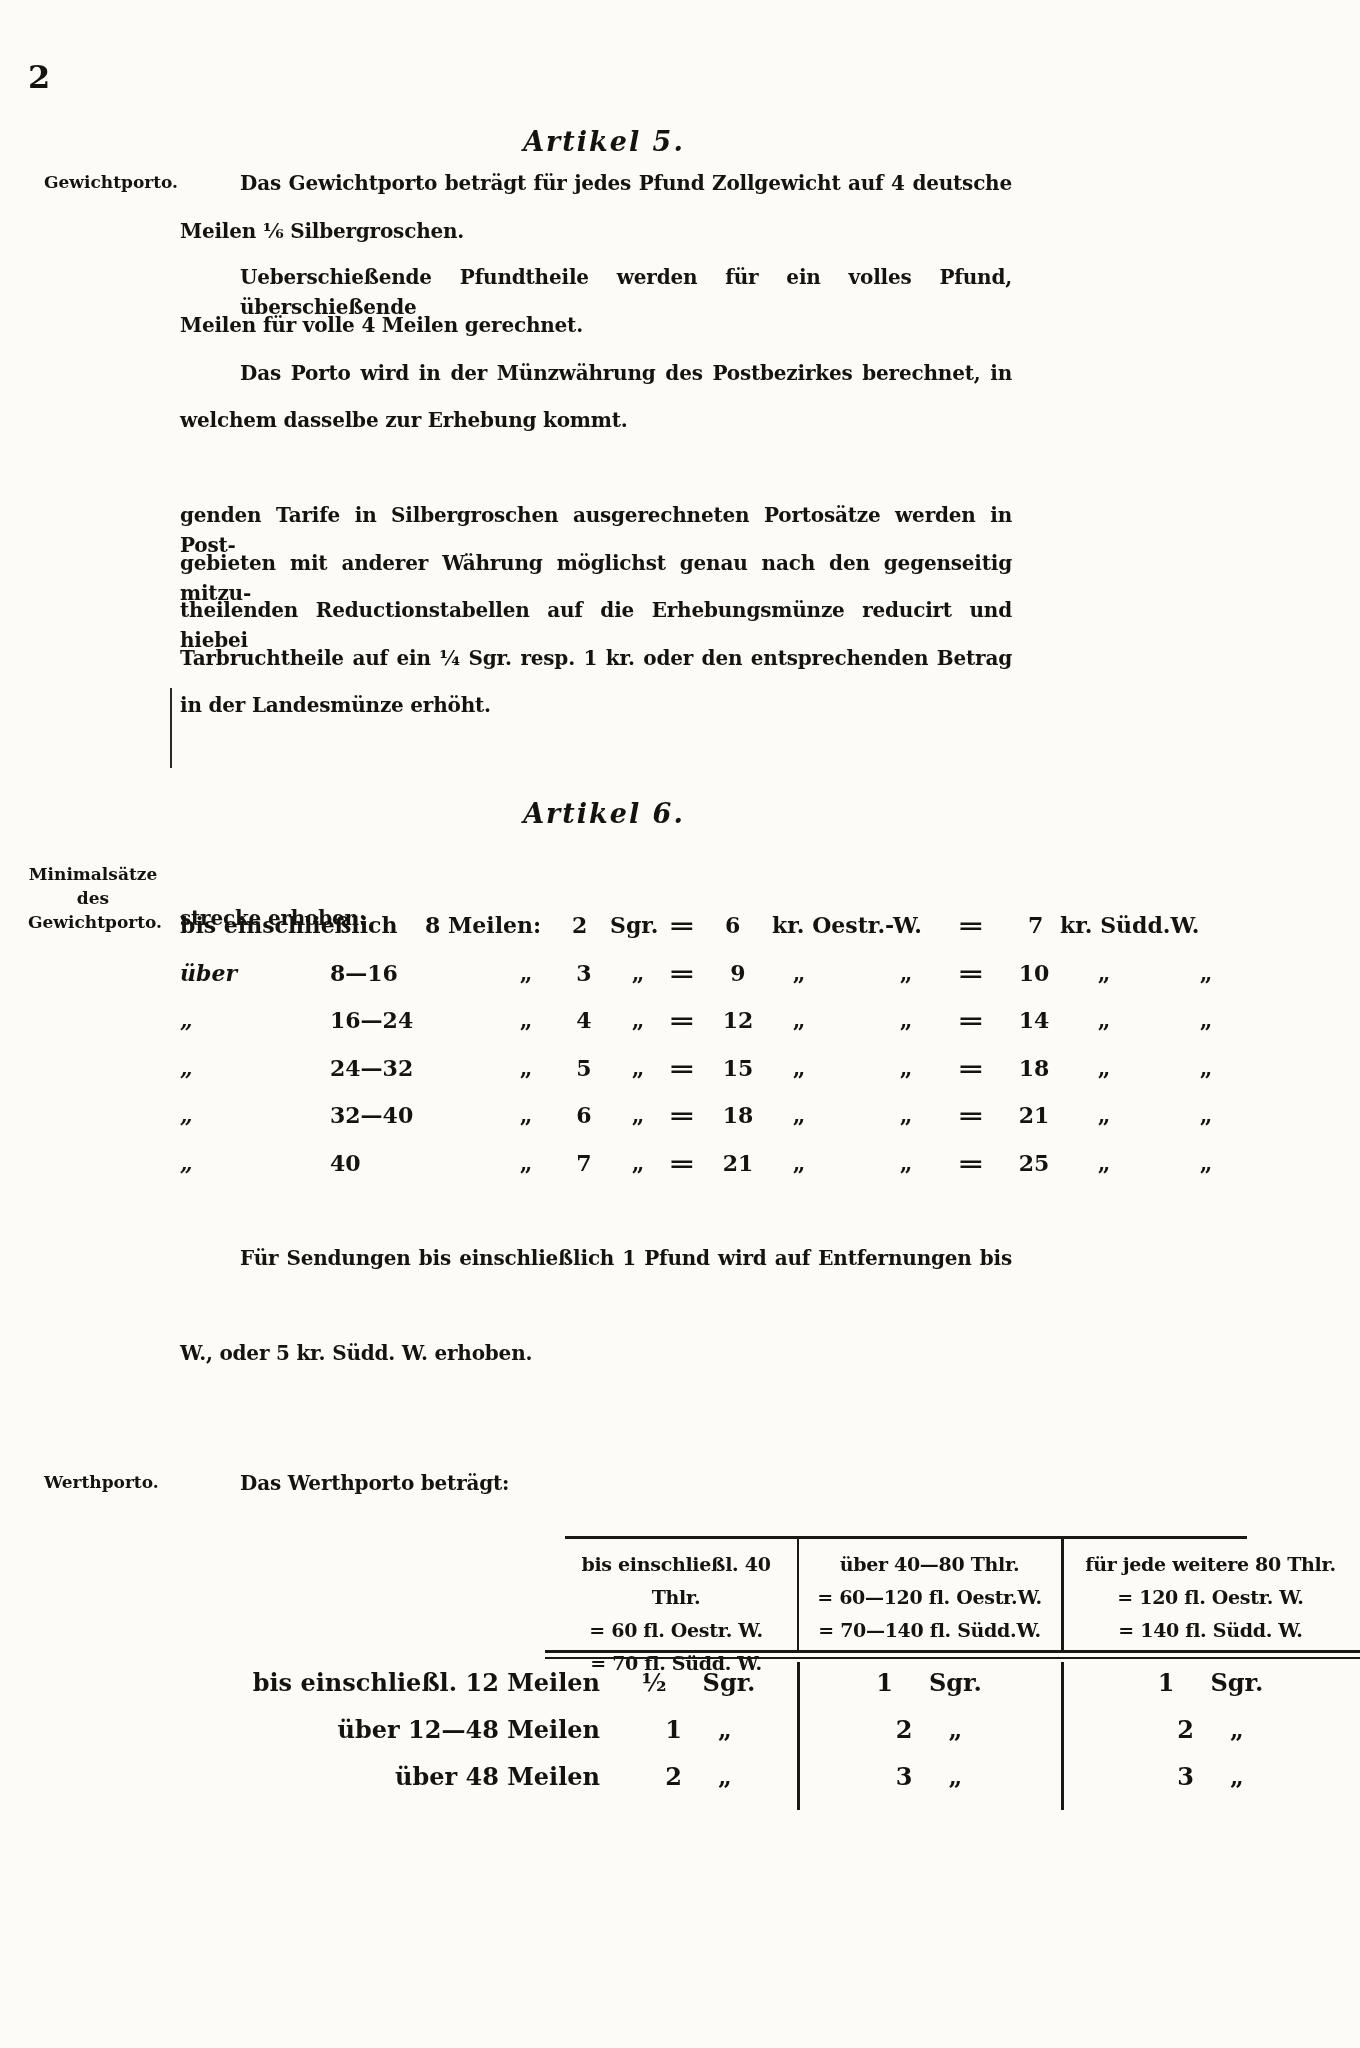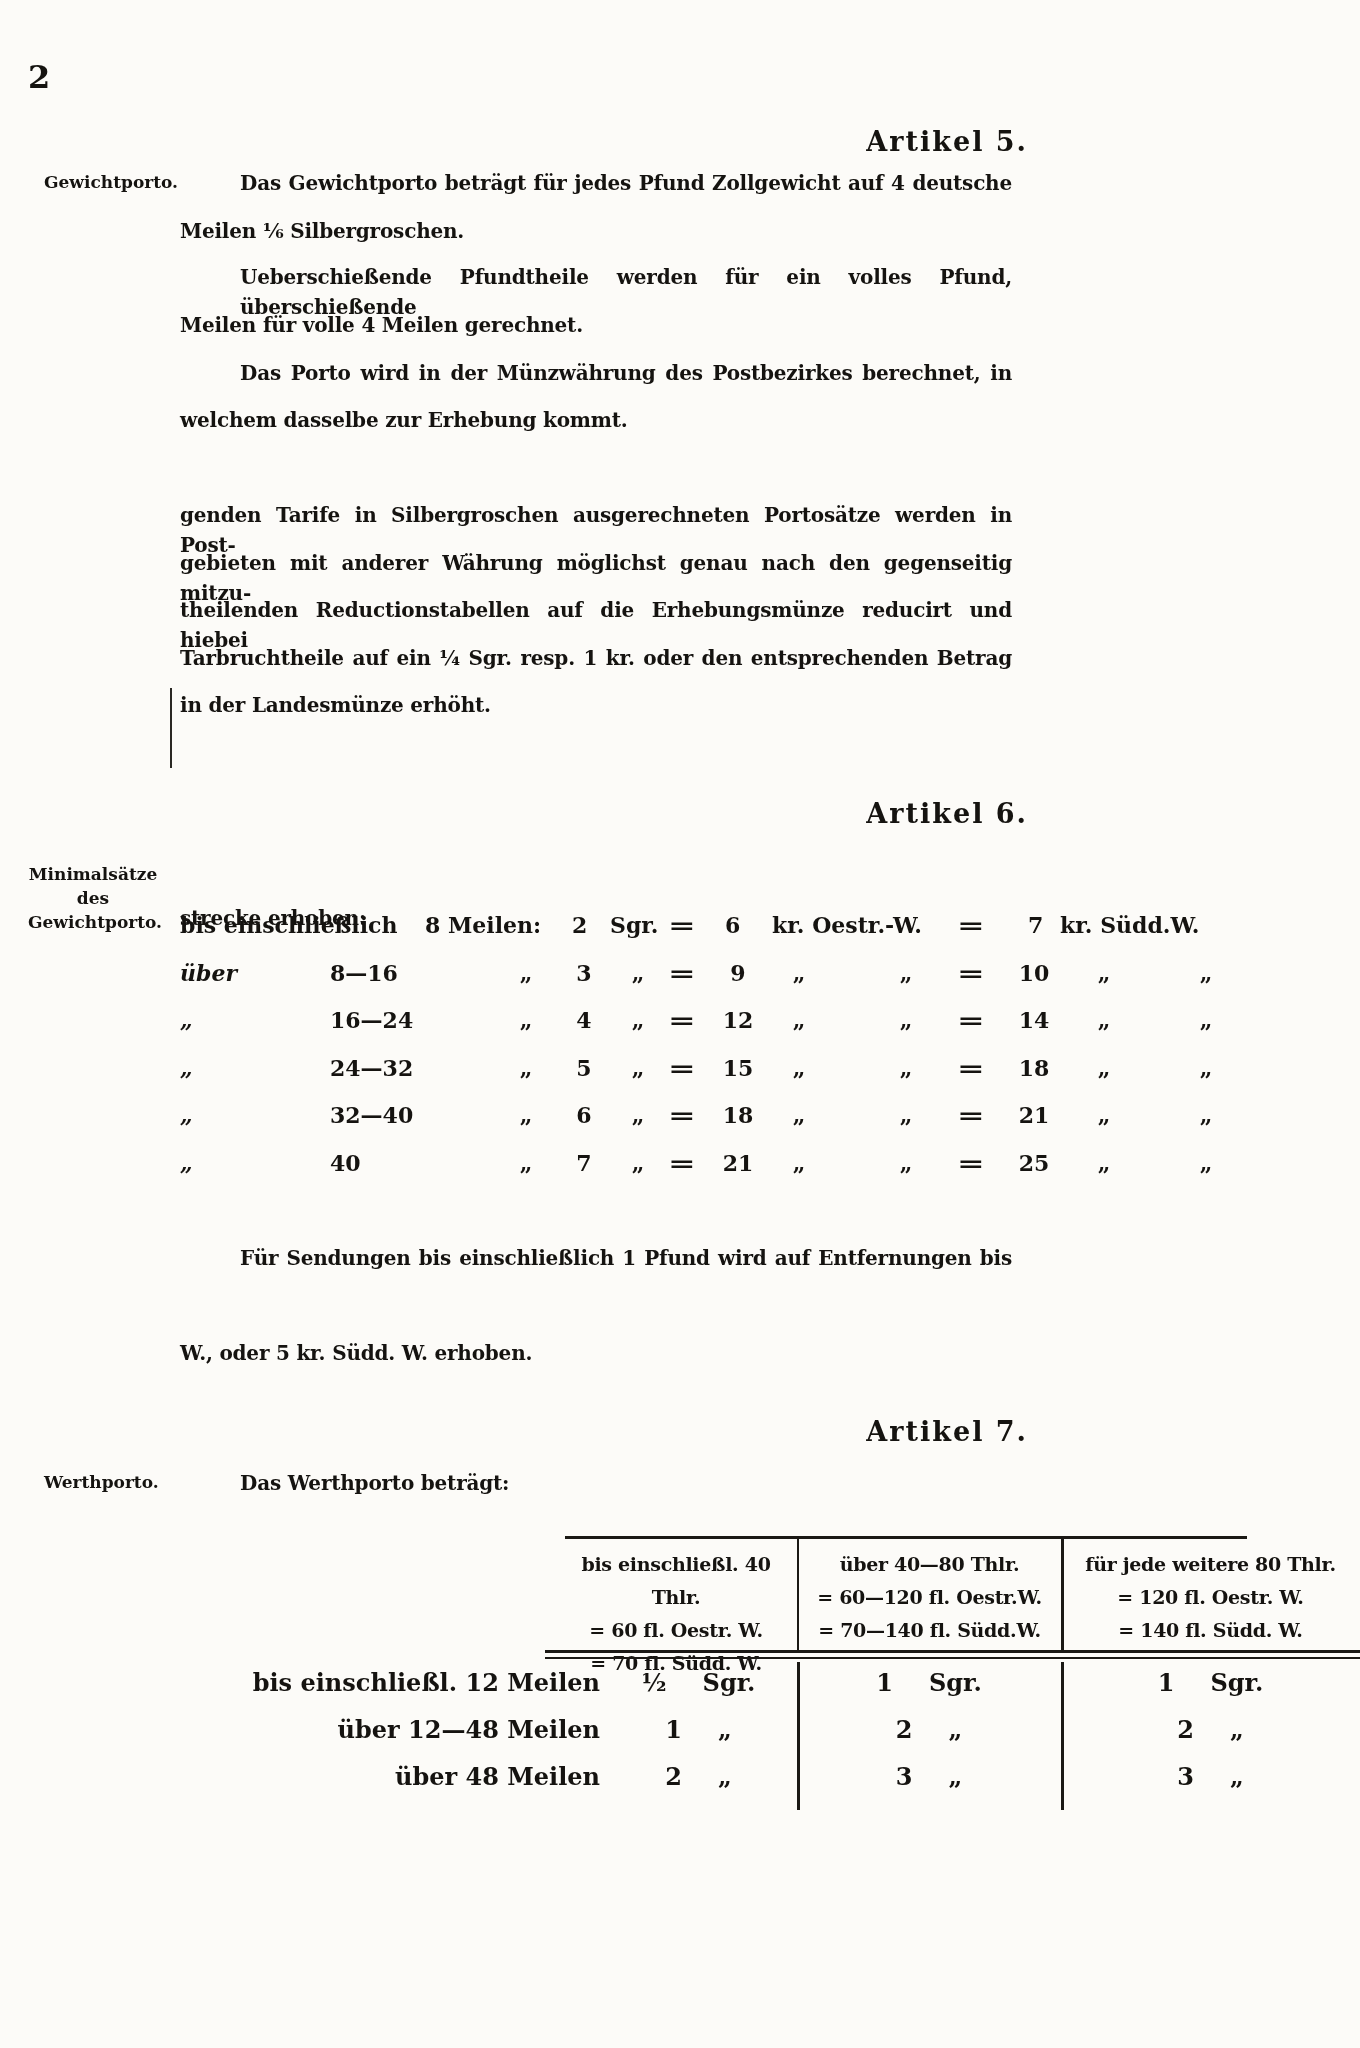--- a/index.html
+++ b/index.html
@@ -11,23 +11,24 @@
     color:#151310;
     font-family:"DejaVu Serif","Liberation Serif",serif;
     font-weight:700;
     overflow:hidden;
   }
   .pagenum{
     position:absolute;left:28px;top:58px;
     font-size:32px;font-weight:700;
   }
   .art{
-    position:absolute;left:196px;width:832px;
-    text-align:right;font-size:27px;font-weight:700;letter-spacing:2px;
+    position:absolute;left:188px;width:832px;
+    text-align:center;font-size:27px;font-weight:700;letter-spacing:2px;
     white-space:nowrap;
+    font-style:italic;
   }
   .mnote{
     position:absolute;font-size:17px;font-weight:700;line-height:24px;
   }
   .line{
     position:absolute;left:180px;width:832px;
     font-size:20px;line-height:30px;letter-spacing:-0.2px;
     text-align:justify;text-align-last:justify;
     overflow:visible;
   }
@@ -187,21 +188,20 @@
       <span class="tk ceq2 eq">=</span>
       <span class="tk ckr2">25</span>
       <span class="tk cd5">„</span>
       <span class="tk cd6">„</span>
     </div>
   </div>
 
   <div class="line ind" style="top:1243px">Für Sendungen bis einschließlich 1 Pfund wird auf Entfernungen bis</div>
   <div class="line end" style="top:1338px">W., oder 5 kr. Südd. W. erhoben.</div>
 
-  <div class="art" style="top:1416px">Artikel 7.</div>
   <div class="mnote" style="left:44px;top:1470px">Werthporto.</div>
   <div class="line ind end" style="top:1468px">Das Werthporto beträgt:</div>
 
   <div>
     <div class="rule" style="left:565px;top:1536px;width:682px;height:3px;"></div>
     <div class="rule" style="left:797px;top:1538px;width:2px;height:114px;"></div>
     <div class="rule" style="left:1061px;top:1538px;width:3px;height:114px;"></div>
 
     <div class="vhead vh1">
       <div>bis einschließl. 40 Thlr.</div>

